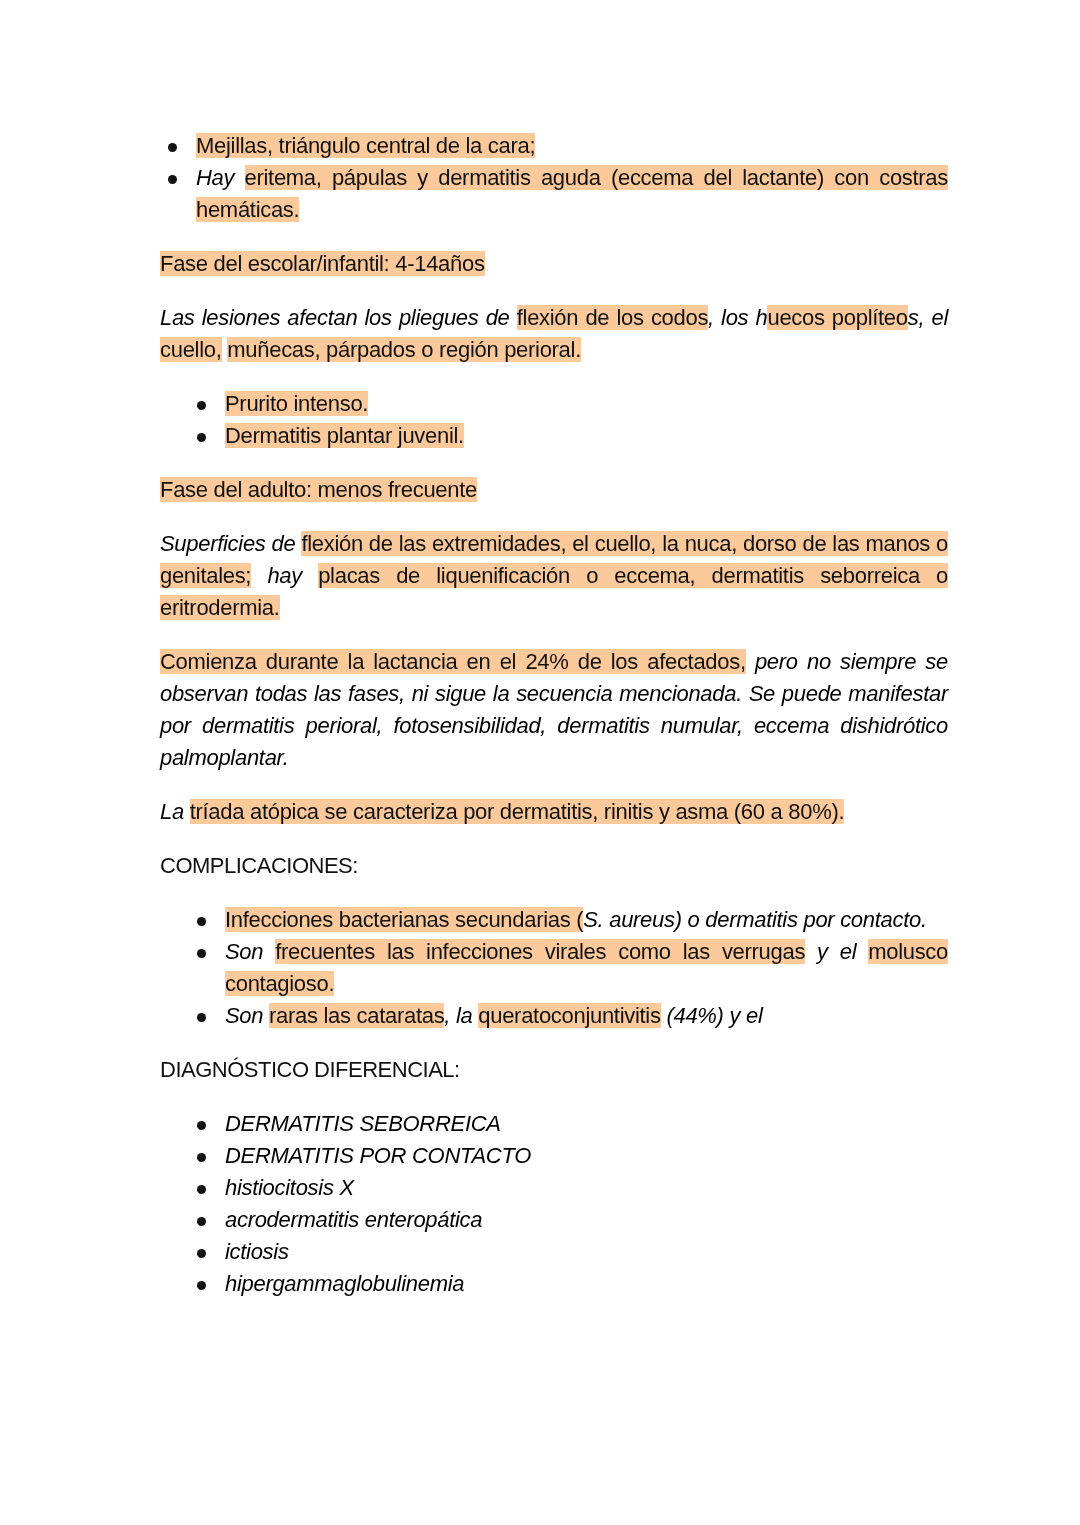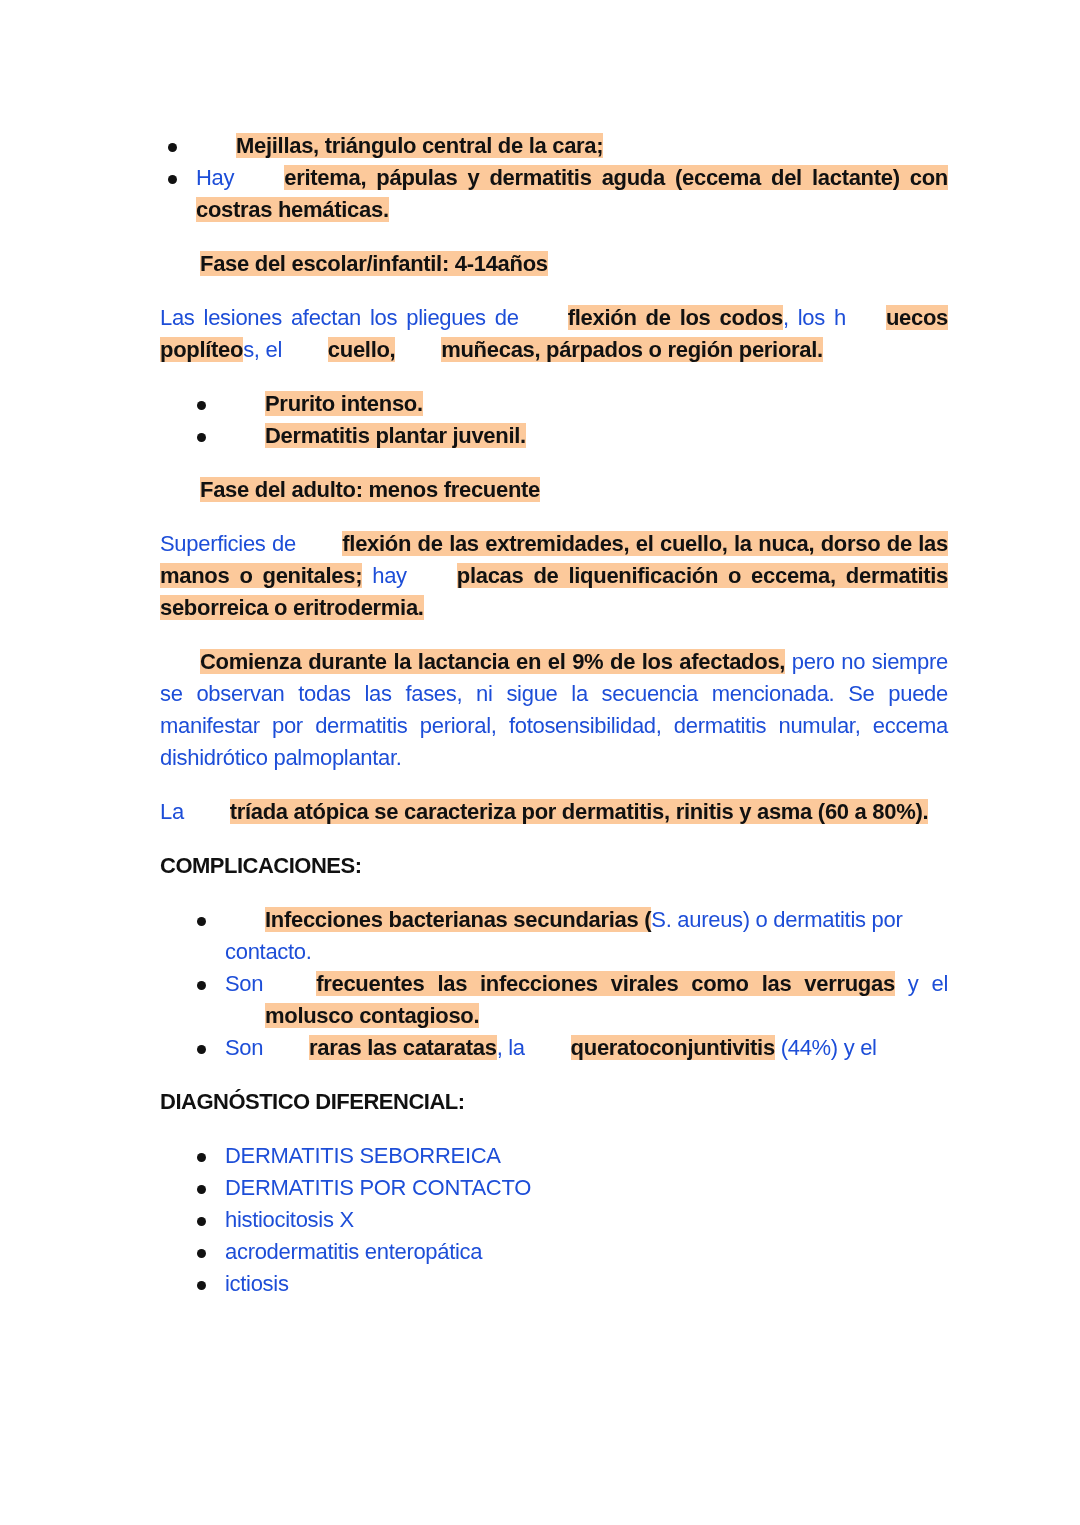--- a/index.html
+++ b/index.html
@@ -21,26 +21,26 @@
       top: 130px;
       width: 817px;
       font-size: 22px;
       line-height: 32px;
       letter-spacing: -0.3px;
     }
     .hl {
       background: #fcc99b;
     }
     b, .bold {
-      font-weight: bold;
-      margin-left: 40px;
+      font-weight: normal;
     }
     .normal {
       font-weight: normal;
-      color: #1d4ed8;
+      color: #000000;
+      font-style: italic;
     }
     p {
       margin: 0;
     }
     .justify {
       text-align: justify;
     }
     ul {
       margin: 0;
       padding: 0;
@@ -55,21 +55,21 @@
       position: absolute;
       left: 37px;
       top: 13px;
       width: 9px;
       height: 9px;
       border-radius: 50%;
       background: #111;
     }
     .mt22 { margin-top: 22px; padding-left: 29px; }
     .heading-caps {
-      font-weight: bold;
+      font-weight: normal;
       letter-spacing: -0.5px;
     }
   </style>
 </head>
 <body>
 
 <div class="page">
 
   <ul>
     <li>
@@ -95,21 +95,21 @@
 
   <p class="mt22">
     <span class="hl bold">Fase del adulto: menos frecuente</span>
   </p>
 
   <p class="mt22 justify">
     <span class="normal">Superficies de </span><span class="hl bold">flexión de las extremidades, el cuello, la nuca, dorso de las manos o genitales;</span><span class="normal"> hay </span><span class="hl bold">placas de liquenificación o eccema, dermatitis seborreica o eritrodermia.</span>
   </p>
 
   <p class="mt22 justify">
-    <span class="hl bold">Comienza durante la lactancia en el 9% de los afectados,</span><span class="normal"> pero no siempre se observan todas las fases, ni sigue la secuencia mencionada. Se puede manifestar por dermatitis perioral, fotosensibilidad, dermatitis numular, eccema dishidrótico palmoplantar.</span>
+    <span class="hl bold">Comienza durante la lactancia en el 24% de los afectados,</span><span class="normal"> pero no siempre se observan todas las fases, ni sigue la secuencia mencionada. Se puede manifestar por dermatitis perioral, fotosensibilidad, dermatitis numular, eccema dishidrótico palmoplantar.</span>
   </p>
 
   <p class="mt22">
     <span class="normal">La </span><span class="hl bold">tríada atópica se caracteriza por dermatitis, rinitis y asma (60 a 80%).</span>
   </p>
 
   <p class="mt22 heading-caps">COMPLICACIONES:</p>
 
   <ul class="mt22">
     <li>
@@ -124,15 +124,16 @@
   </ul>
 
   <p class="mt22 heading-caps">DIAGNÓSTICO DIFERENCIAL:</p>
 
   <ul class="mt22">
     <li><span class="normal">DERMATITIS SEBORREICA</span></li>
     <li><span class="normal">DERMATITIS POR CONTACTO</span></li>
     <li><span class="normal">histiocitosis X</span></li>
     <li><span class="normal">acrodermatitis enteropática</span></li>
     <li><span class="normal">ictiosis</span></li>
+    <li><span class="normal">hipergammaglobulinemia</span></li>
   </ul>
 
 </div>
 
 </body></html>

